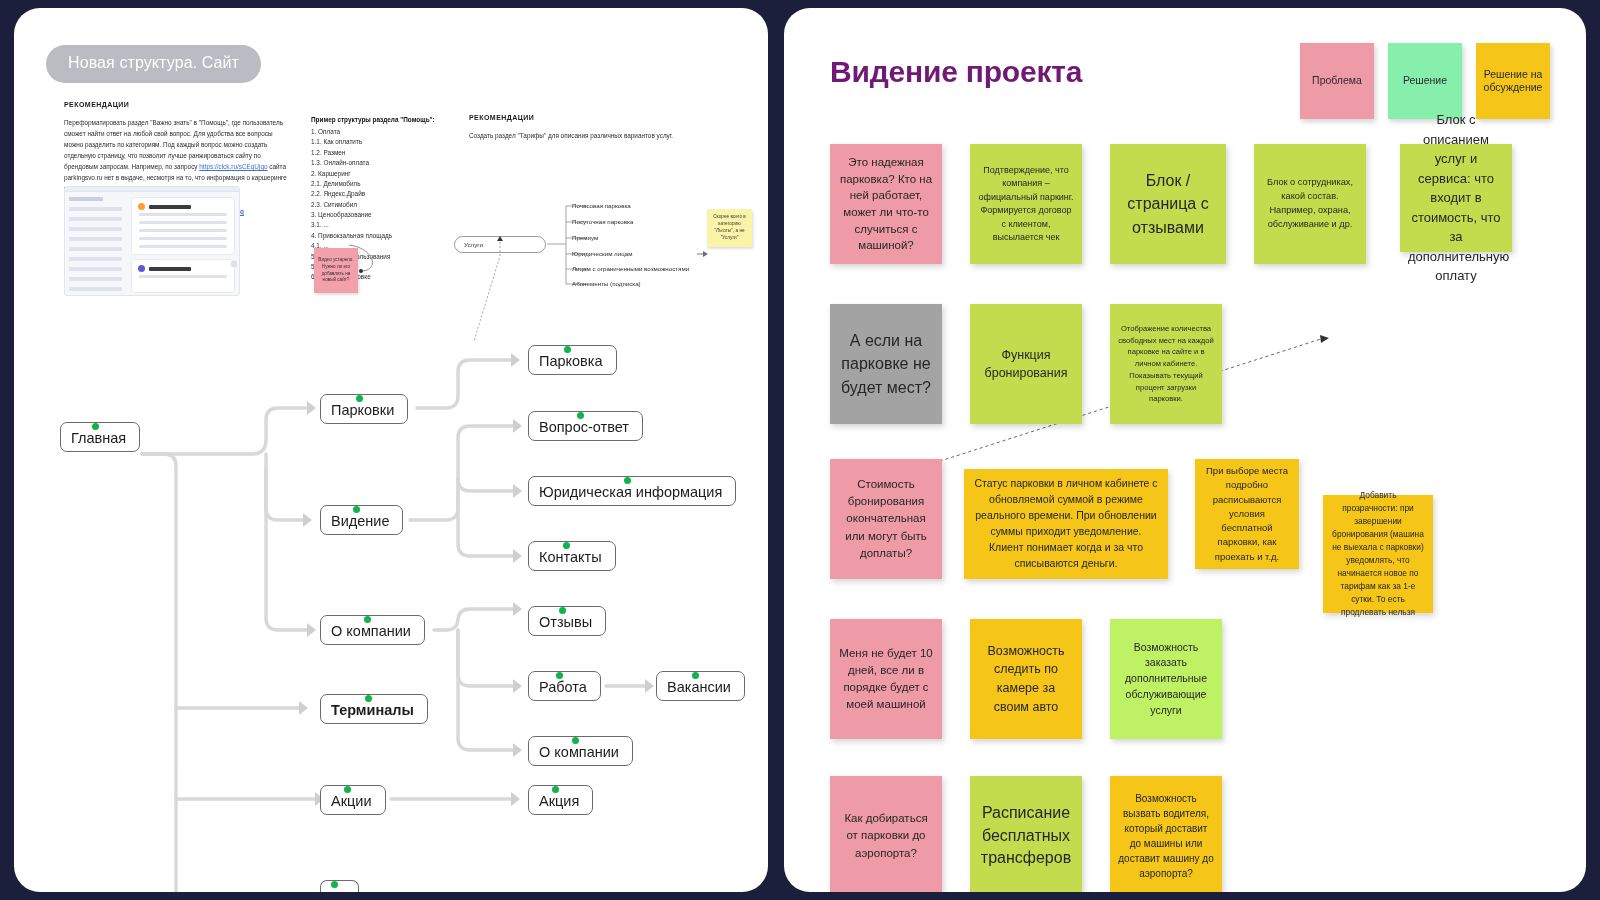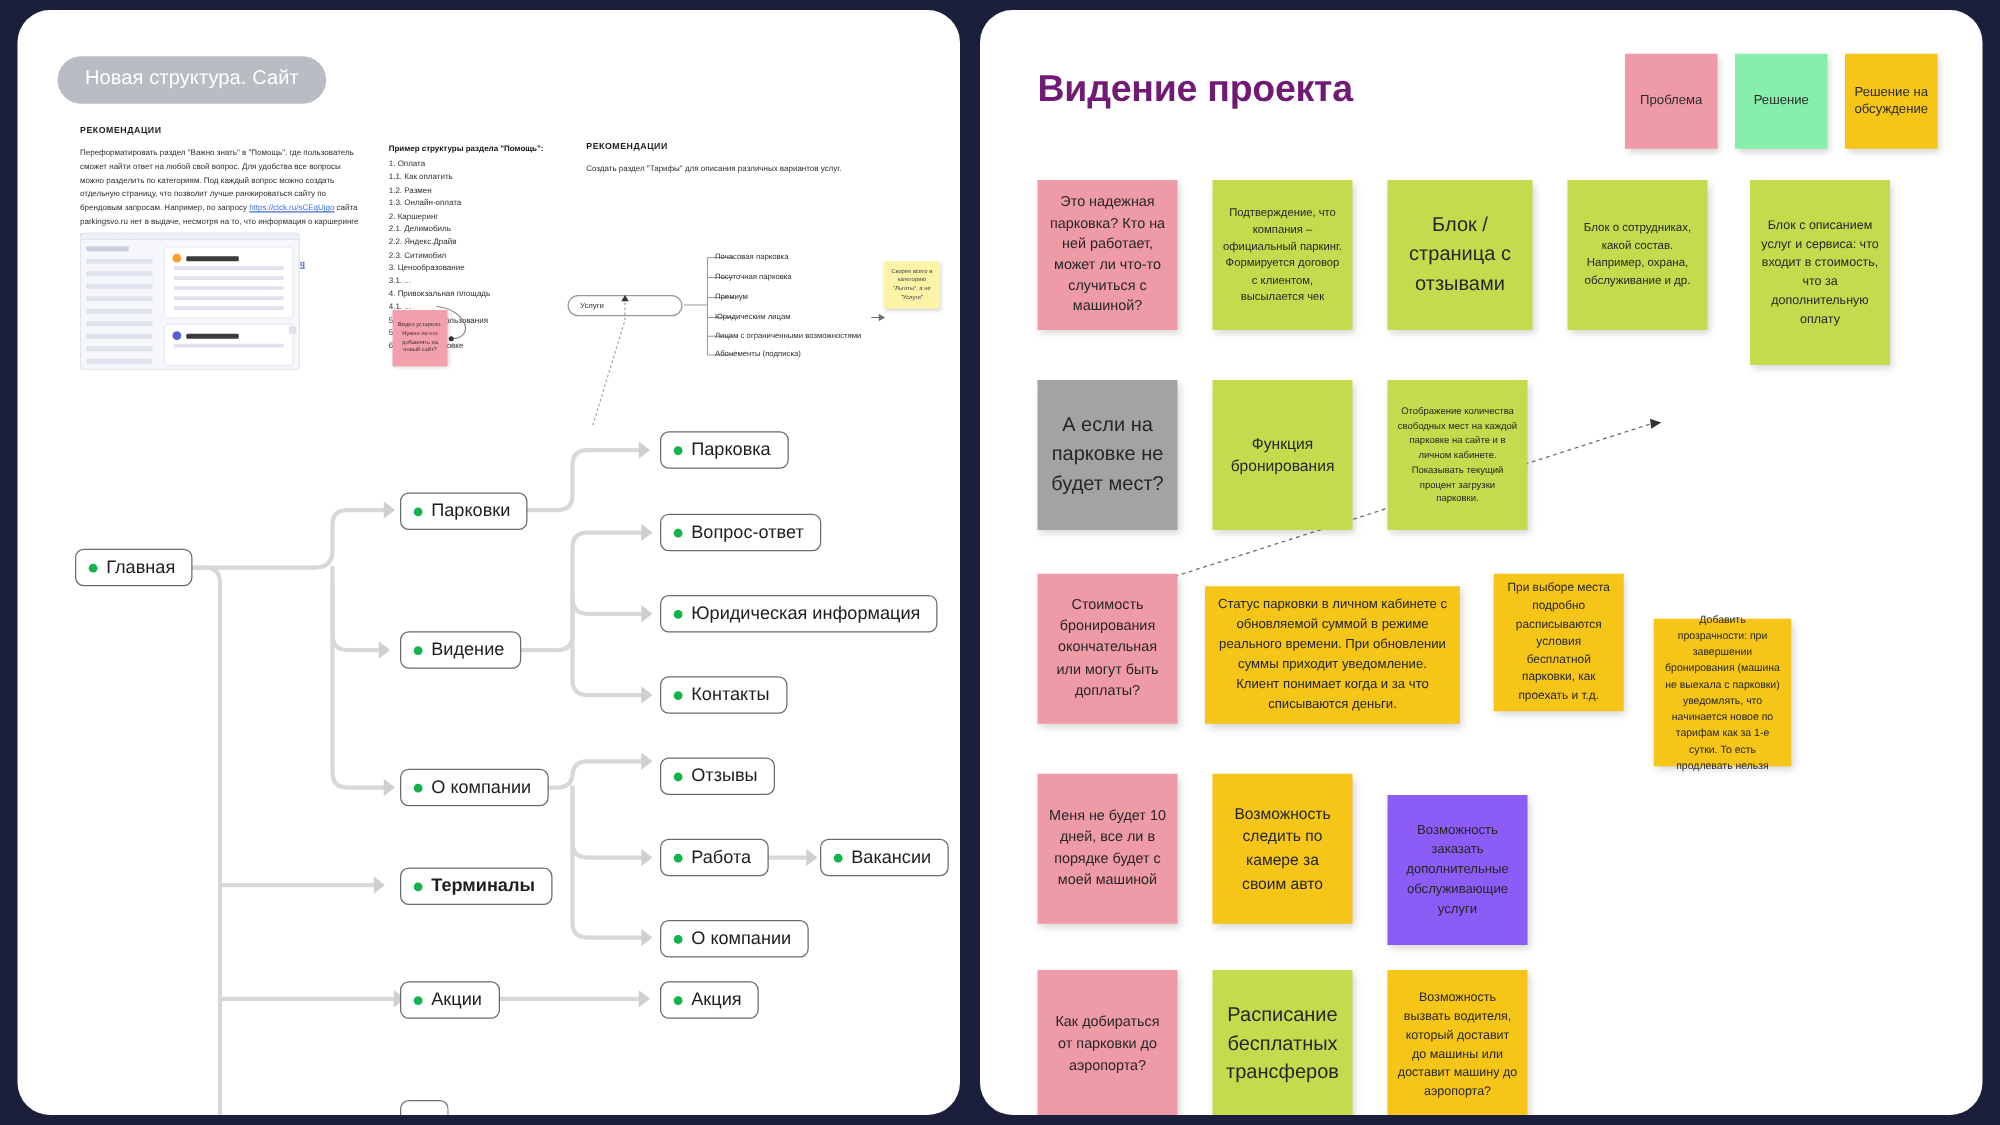--- a/index.html
+++ b/index.html
@@ -115,20 +115,21 @@
 
   
   #tree { position: absolute; left: 0; top: 0; width: 754px; height: 884px; }
   #tree svg { position: absolute; left: 0; top: 0; width: 754px; height: 884px; }
   .node {
     position: absolute; background: #fff;
     border: 1.4px solid #6b6b6b; border-radius: 7px;
     height: 30px; display: flex; align-items: center;
     padding: 0 13px 0 10px; font-size: 14.5px; color: #1d1d1d;
     white-space: nowrap;
+    flex-direction: column;
   }
   .node .bullet {
     width: 7px; height: 7px; border-radius: 50%; background: #12b34a;
     margin-right: 7px; flex: none;
   }
   .node.clipped { border-bottom-color: transparent; border-radius: 7px 7px 0 0; }
 
   
   .board-title {
     position: absolute; left: 46px; top: 47px;
@@ -296,21 +297,21 @@
           <path d="M497 784 l9 7 l-9 7 z"></path>
           <path d="M631 671 l9 7 l-9 7 z"></path>
           <path d="M293 393 l9 7 l-9 7 z"></path>
           <path d="M289 505 l9 7 l-9 7 z"></path>
           <path d="M293 615 l9 7 l-9 7 z"></path>
           <path d="M285 693 l9 7 l-9 7 z"></path>
           <path d="M301 784 l9 7 l-9 7 z"></path>
         </g>
       </svg>
 
-      <div class="node" style="left:46px;  top:431px;">
+      <div class="node" style="left:46px;  top:414px;">
         <span class="bullet"></span>
         <span>Главная</span>
       </div>
 
       <div class="node" style="left:306px; top:386px;">
         <span class="bullet"></span>
         <span>Парковки</span>
       </div>
       <div class="node" style="left:306px; top:497px;">
         <span class="bullet"></span>
@@ -392,21 +393,21 @@
     </div>
     <div class="note" style="left:186px; top:136px; width:112px; height:120px; background:#c3dc4e; font-size:9px; line-height:1.5;">
       <span class="txt">Подтверждение, что компания – официальный паркинг. Формируется договор с клиентом, высылается чек</span>
     </div>
     <div class="note" style="left:326px; top:136px; width:116px; height:120px; background:#c3dc4e; font-size:16px; line-height:1.45;">
       <span class="txt">Блок / страница с отзывами</span>
     </div>
     <div class="note" style="left:470px; top:136px; width:112px; height:120px; background:#c3dc4e; font-size:9.2px; line-height:1.5;">
       <span class="txt">Блок о сотрудниках, какой состав. Например, охрана, обслуживание и др.</span>
     </div>
-    <div class="note" style="left:616px; top:136px; width:112px; height:148px; background:#c3dc4e; font-size:10px; line-height:1.5;">
+    <div class="note" style="left:616px; top:136px; width:112px; height:108px; background:#c3dc4e; font-size:13px; line-height:1.5;">
       <span class="txt">Блок с описанием услуг и сервиса: что входит в стоимость, что за дополнительную оплату</span>
     </div>
 
     <div class="note" style="left:46px;  top:296px; width:112px; height:120px; background:#a3a3a3; font-size:16px; line-height:1.45;">
       <span class="txt">А если на парковке не будет мест?</span>
     </div>
     <div class="note" style="left:186px; top:296px; width:112px; height:120px; background:#c3dc4e; font-size:12.5px; line-height:1.45;">
       <span class="txt">Функция бронирования</span>
     </div>
     <div class="note" style="left:326px; top:296px; width:112px; height:120px; background:#c3dc4e; font-size:7.6px; line-height:1.55;">
@@ -425,21 +426,21 @@
     <div class="note" style="left:539px; top:487px; width:110px; height:118px; background:#f5c518; font-size:8.4px; line-height:1.55;">
       <span class="txt">Добавить прозрачности: при завершении бронирования (машина не выехала с парковки) уведомлять, что начинается новое по тарифам как за 1-е сутки. То есть продлевать нельзя</span>
     </div>
 
     <div class="note" style="left:46px;  top:611px; width:112px; height:120px; background:#ef9aa7; font-size:11.5px; line-height:1.5;">
       <span class="txt">Меня не будет 10 дней, все ли в порядке будет с моей машиной</span>
     </div>
     <div class="note" style="left:186px; top:611px; width:112px; height:120px; background:#f5c518; font-size:12.5px; line-height:1.5;">
       <span class="txt">Возможность следить по камере за своим авто</span>
     </div>
-    <div class="note" style="left:326px; top:628px; width:112px; height:120px; background:#8b5cf6; font-size:10.5px; line-height:1.5;">
+    <div class="note" style="left:326px; top:611px; width:112px; height:120px; background:#bef264; font-size:10.5px; line-height:1.5;">
       <span class="txt">Возможность заказать дополнительные обслуживающие услуги</span>
     </div>
 
     <div class="note" style="left:46px;  top:768px; width:112px; height:120px; background:#ef9aa7; font-size:11.5px; line-height:1.5;">
       <span class="txt">Как добираться от парковки до аэропорта?</span>
     </div>
     <div class="note" style="left:186px; top:768px; width:112px; height:120px; background:#c3dc4e; font-size:16px; line-height:1.4;">
       <span class="txt">Расписание бесплатных трансферов</span>
     </div>
     <div class="note" style="left:326px; top:768px; width:112px; height:120px; background:#f5c518; font-size:10px; line-height:1.5;">

